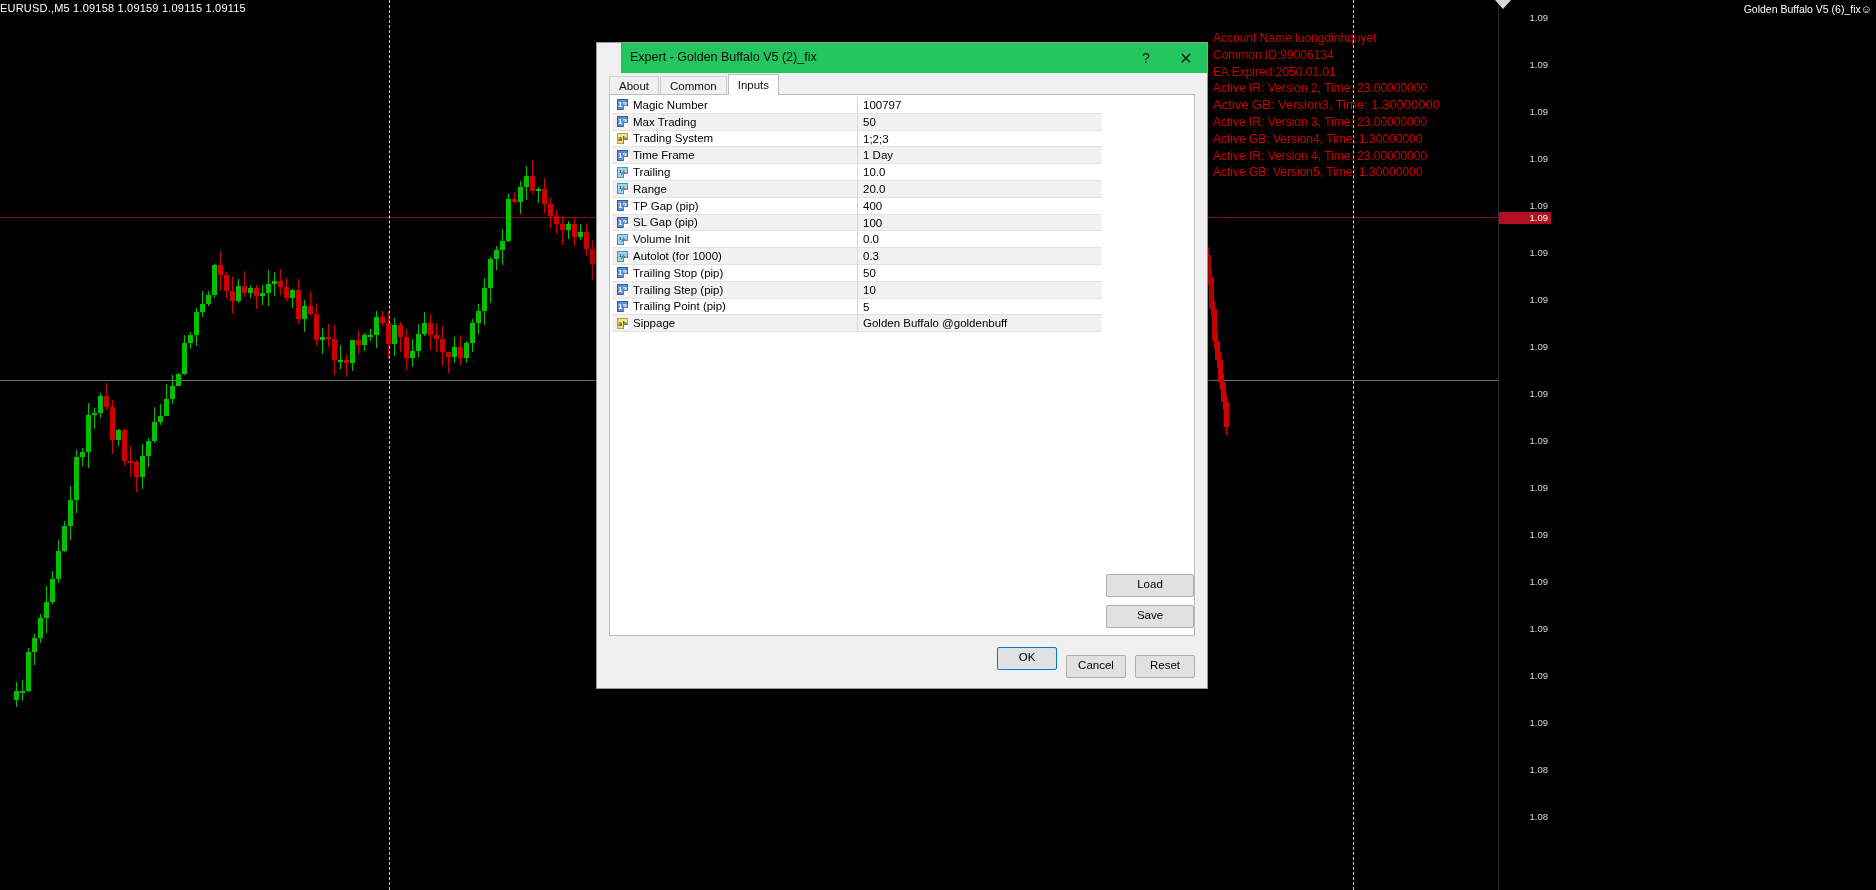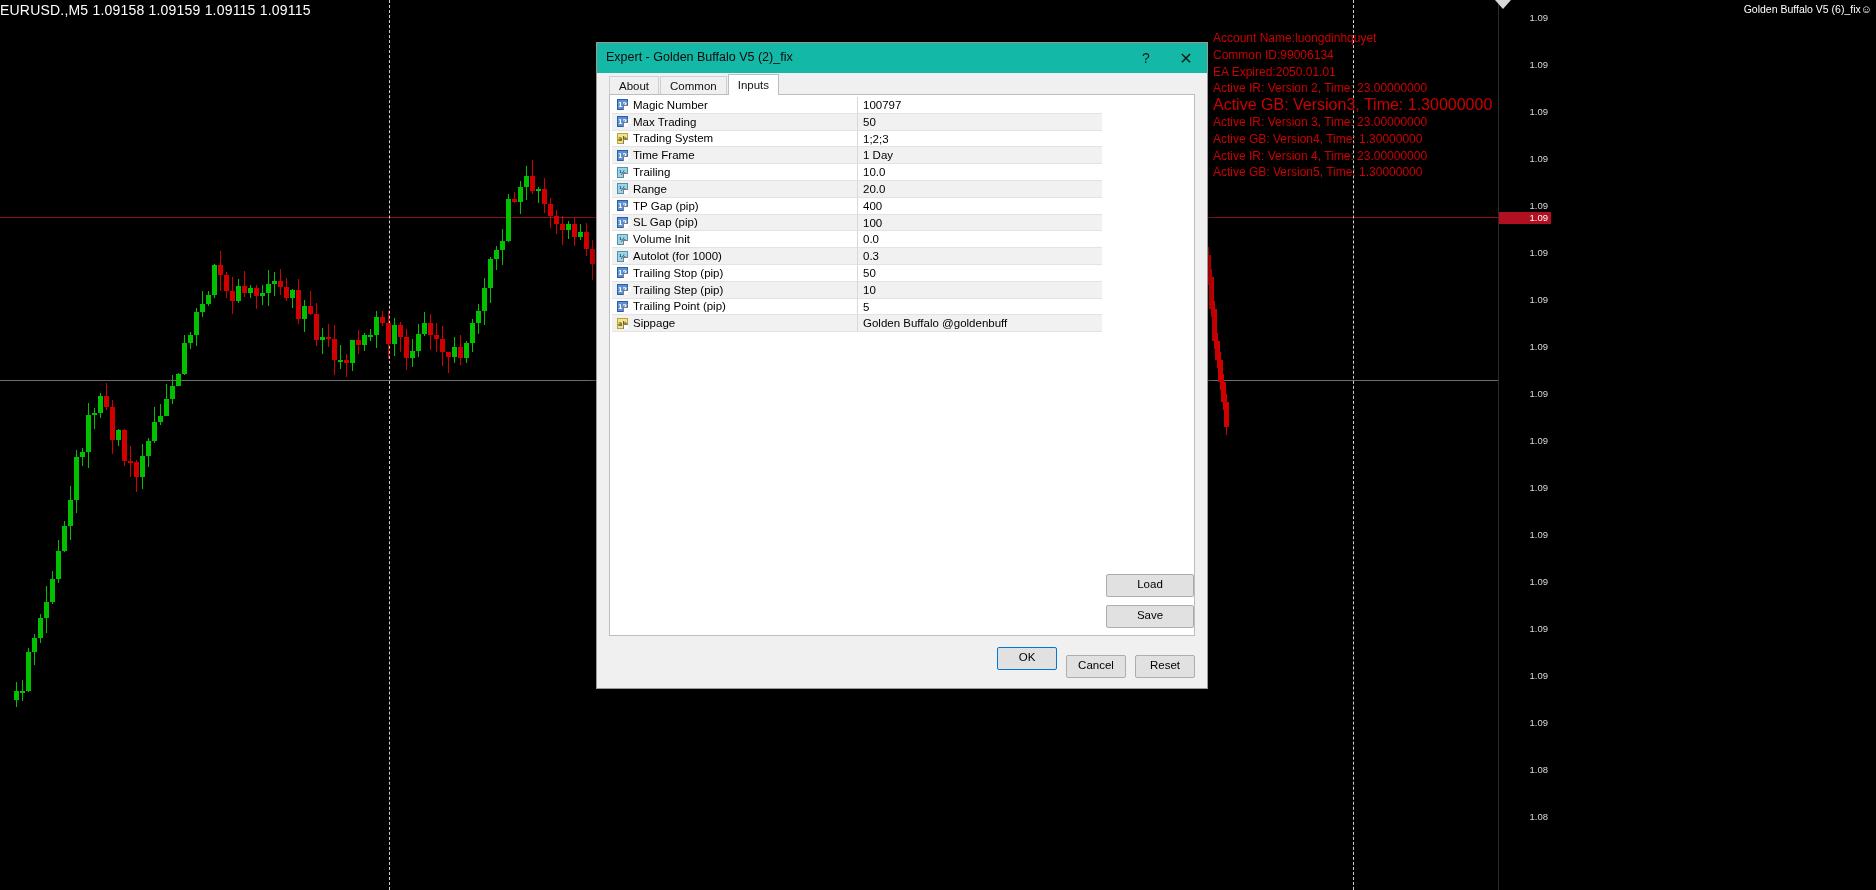--- a/index.html
+++ b/index.html
@@ -7,21 +7,21 @@
     width:1876px;height:890px;overflow:hidden;
     background:#000;
     font-family:"Liberation Sans", sans-serif;
     -webkit-font-smoothing:none;
   }
   #root{position:relative;width:1876px;height:890px;background:#000;}
 
   
   .chart-area{position:absolute;left:0;top:0;width:1551px;height:890px;background:#000;overflow:hidden;}
   .chart-symbol{
-    position:absolute;left:0;top:2px;color:#ffffff;font-size:14px;
+    position:absolute;left:0;top:2px;color:#ffffff;font-size:11px;
     letter-spacing:.2px;white-space:nowrap;z-index:6;
   }
   .ea-label{
     position:absolute;right:4px;top:3px;color:#ffffff;font-size:10.5px;
     white-space:nowrap;z-index:6;
   }
   .ea-label .smiley{font-size:11px;}
 
   .price-axis{
     position:absolute;right:0;top:0;width:52px;height:890px;
@@ -52,22 +52,23 @@
   .down .wick,.down .body{background:#d00000;}
 
   
   .dialog{
     position:absolute;left:596px;top:42px;width:610px;height:645px;
     background:#f0f0f0;border:1px solid #9a9a9a;
     box-shadow:0 2px 10px rgba(0,0,0,.55);
     font-size:11.5px;color:#000;z-index:20;
   }
   .dlg-title-bar{
-    height:30px;background:#14b8a6;position:relative;
+    height:30px;background:#22c55e;position:relative;
     border-bottom:1px solid #ffffff;
+    margin-left:24px;
   }
   .dlg-title{
     position:absolute;left:9px;top:7px;font-size:12.5px;color:#0b0b0b;white-space:nowrap;
   }
   .dlg-help,.dlg-close{
     position:absolute;top:0;height:30px;width:34px;
     display:flex;align-items:center;justify-content:center;
     font-size:14px;color:#1a1a1a;cursor:default;
   }
   .dlg-help{right:44px;}
@@ -637,21 +638,21 @@
         <div class="tick" style="top: 811px;">1.08</div>
         <div class="cur" style="top: 212px;">1.09</div>
       </div>
   </div>
 
   <div id="overlay" style="position:absolute;left:1213px;top:30px;z-index:10;">
       <div style="color: rgb(204, 0, 0); font-size: 12px; line-height: 16.8px; white-space: nowrap;">Account Name:luongdinhquyet</div>
       <div style="color: rgb(204, 0, 0); font-size: 12px; line-height: 16.8px; white-space: nowrap;">Common ID:99006134</div>
       <div style="color: rgb(204, 0, 0); font-size: 12px; line-height: 16.8px; white-space: nowrap;">EA Expired:2050.01.01</div>
       <div style="color: rgb(204, 0, 0); font-size: 12px; line-height: 16.8px; white-space: nowrap;">Active IR: Version  2, Time: 23.00000000</div>
-      <div style="color: rgb(204, 0, 0); font-size: 16px; line-height: 16.8px; white-space: nowrap;">Active GB: Version3, Time: 1.30000000</div>
+      <div style="color: rgb(204, 0, 0); font-size: 13px; line-height: 16.8px; white-space: nowrap;">Active GB: Version3, Time: 1.30000000</div>
       <div style="color: rgb(204, 0, 0); font-size: 12px; line-height: 16.8px; white-space: nowrap;">Active IR: Version  3, Time: 23.00000000</div>
       <div style="color: rgb(204, 0, 0); font-size: 12px; line-height: 16.8px; white-space: nowrap;">Active GB: Version4, Time: 1.30000000</div>
       <div style="color: rgb(204, 0, 0); font-size: 12px; line-height: 16.8px; white-space: nowrap;">Active IR: Version  4, Time: 23.00000000</div>
       <div style="color: rgb(204, 0, 0); font-size: 12px; line-height: 16.8px; white-space: nowrap;">Active GB: Version5, Time: 1.30000000</div>
     </div>
 
   <div class="ea-label">
     <span>Golden Buffalo V5 (6)_fix</span><span class="smiley">☺</span>
   </div>
 

